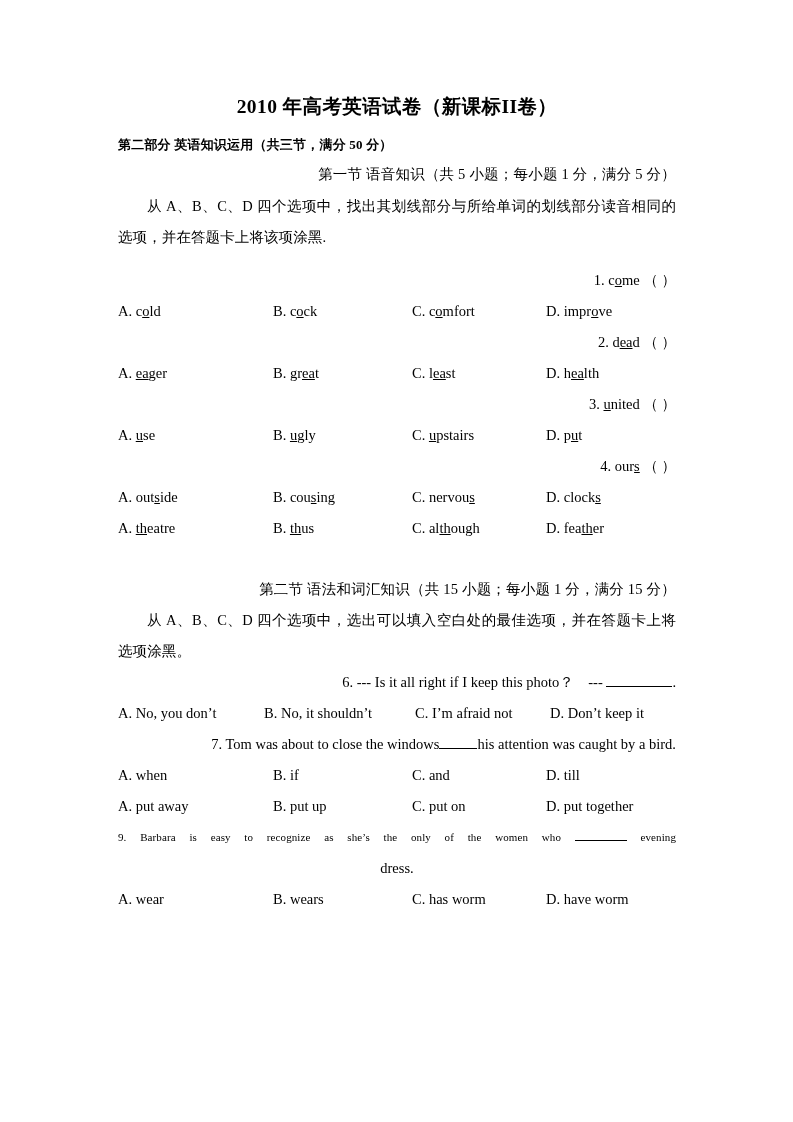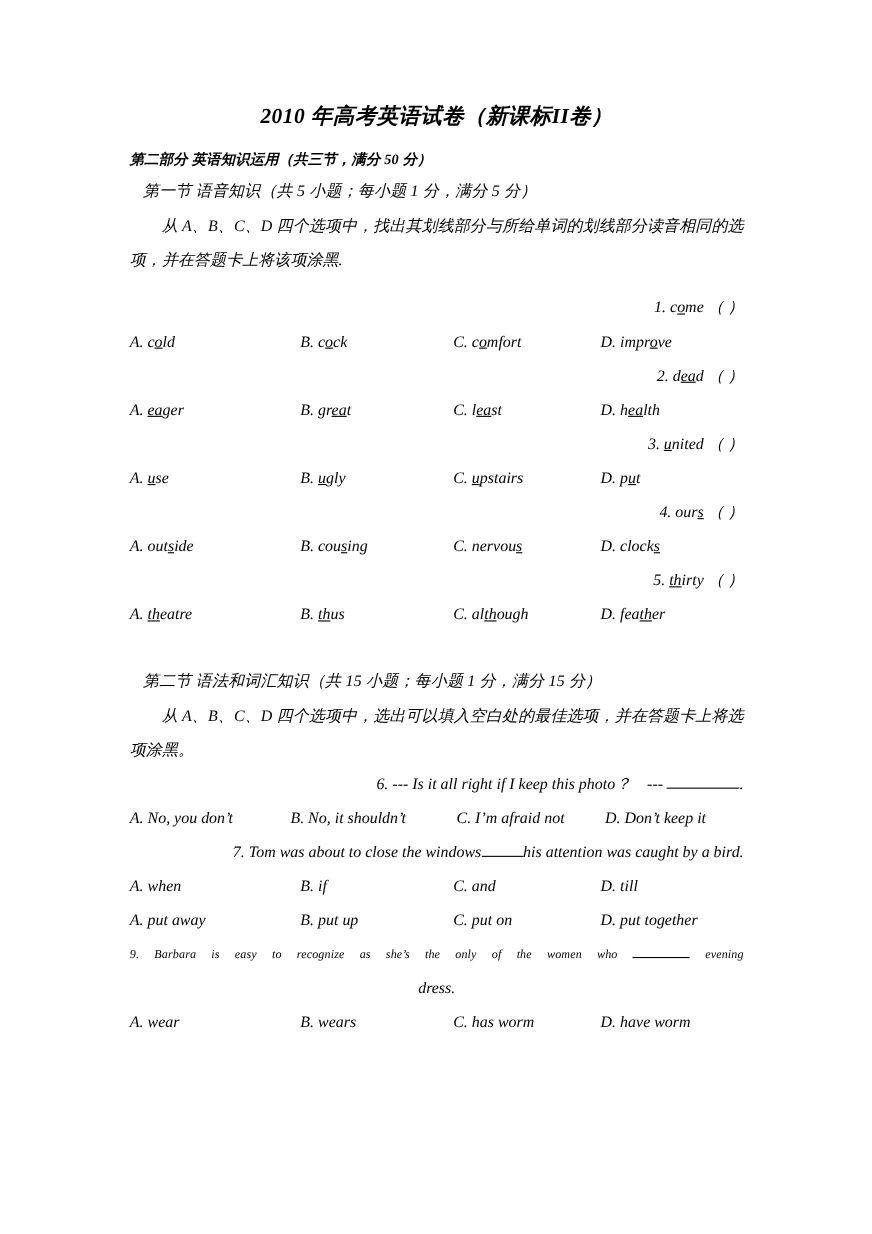--- a/index.html
+++ b/index.html
@@ -11,21 +11,20 @@
     font-family: "Liberation Serif", "DejaVu Serif", serif;
     color: #000000;
     position: relative;
     overflow: hidden;
   }
   .page {
     position: absolute;
     left: 0; top: 0;
     width: 793px;
     height: 1122px;
-    font-style: italic;
   }
   .content {
     position: absolute;
     left: 118px;
     top: 92px;
     width: 558px;
   }
   .doc-title {
     font-size: 19.5px;
     font-weight: bold;
@@ -36,23 +35,24 @@
   }
   .section-head {
     font-size: 13px;
     font-weight: bold;
     margin: 0 0 8px 0;
     line-height: 1.55;
     letter-spacing: 0.2px;
   }
   .subsection-head {
     font-size: 14.5px;
-    margin: 0 0 4px 12px;
+    margin: 0 0 4px 0;
     line-height: 1.6;
     letter-spacing: 0.2px;
+    text-align: right;
   }
   .para {
     font-size: 14.5px;
     line-height: 31px;
     margin: 0;
     text-align: justify;
     text-justify: inter-ideograph;
     text-indent: 29px;
     letter-spacing: 0.1px;
   }
@@ -163,25 +163,20 @@
       <span>our</span><u>s</u><span></span>
       <span class="paren">（      ）</span>
     </div>
     <div class="opts">
       <span class="opt" style="left:0px"><span>A.</span> <span>out</span><u>s</u><span>ide</span></span>
       <span class="opt" style="left:155px"><span>B.</span> <span>cou</span><u>s</u><span>ing</span></span>
       <span class="opt" style="left:294px"><span>C.</span> <span>nervou</span><u>s</u><span></span></span>
       <span class="opt" style="left:428px"><span>D.</span> <span>clock</span><u>s</u><span></span></span>
     </div>
 
-    <div class="qline">
-      <span>5.</span>
-      <span></span><u>th</u><span>irty</span>
-      <span class="paren">（      ）</span>
-    </div>
     <div class="opts">
       <span class="opt" style="left:0px"><span>A.</span> <span></span><u>th</u><span>eatre</span></span>
       <span class="opt" style="left:155px"><span>B.</span> <span></span><u>th</u><span>us</span></span>
       <span class="opt" style="left:294px"><span>C.</span> <span>al</span><u>th</u><span>ough</span></span>
       <span class="opt" style="left:428px"><span>D.</span> <span>fea</span><u>th</u><span>er</span></span>
     </div>
 
     <div class="gap-sec"></div>
 
     <div class="subsection-head">第二节  语法和词汇知识（共 15 小题；每小题 1 分，满分 15 分）</div>

